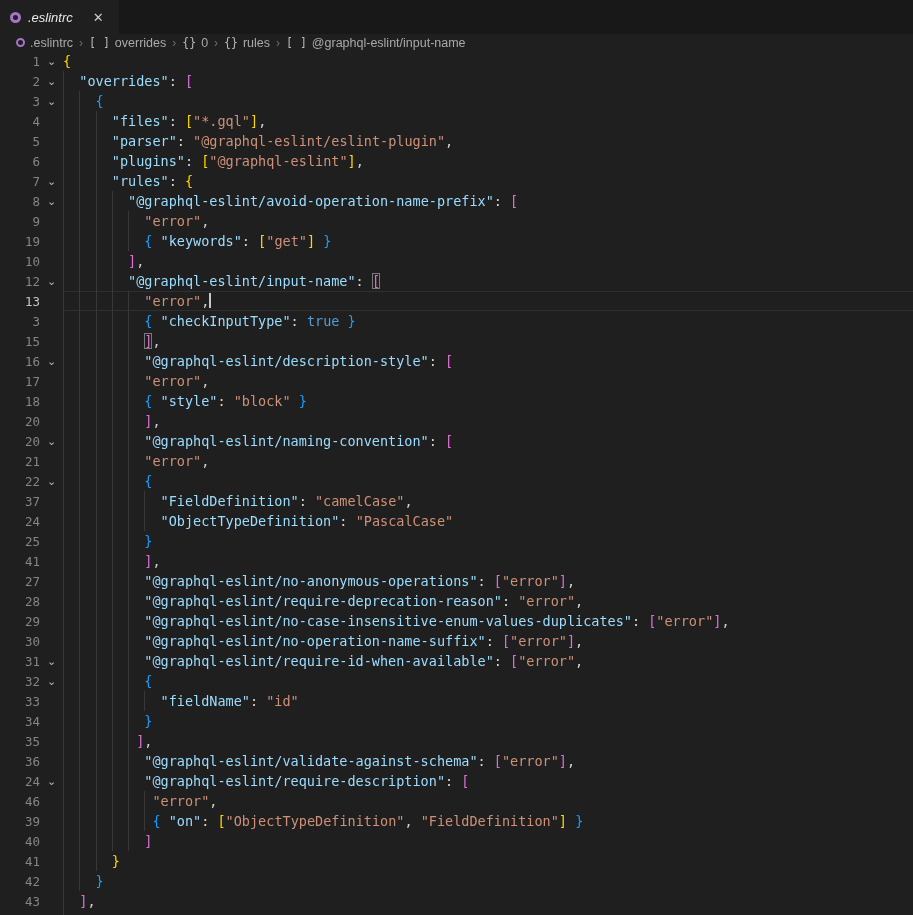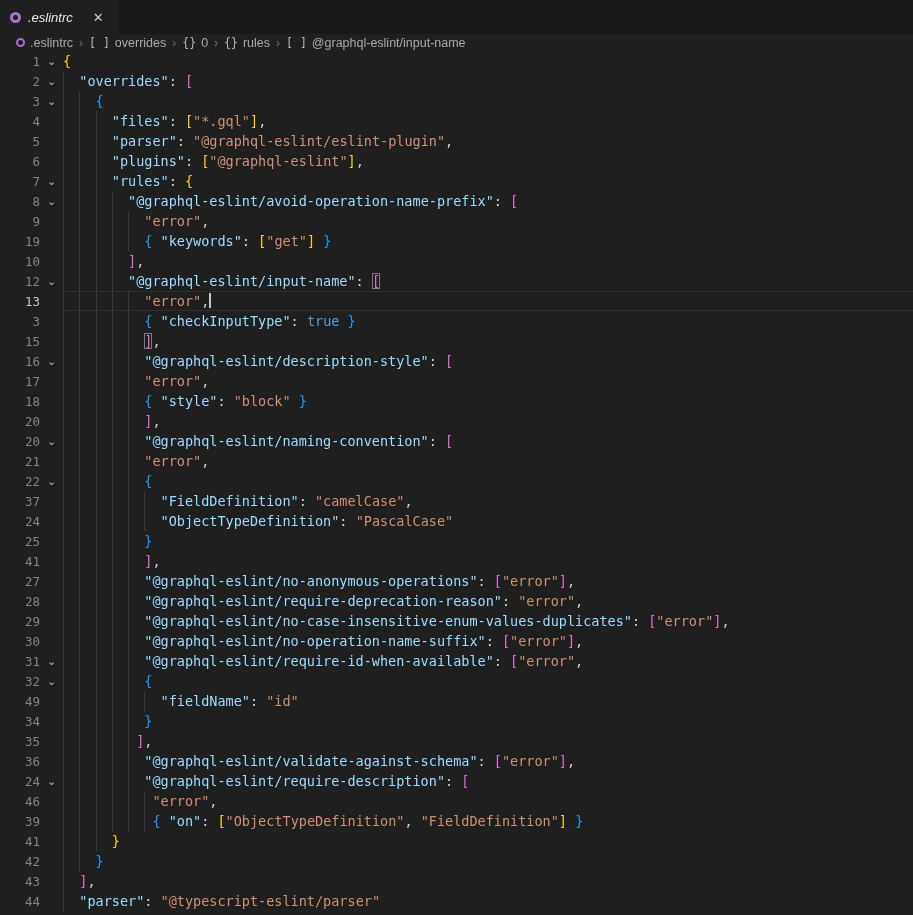--- a/index.html
+++ b/index.html
@@ -282,21 +282,21 @@
     </div>
     <div class="line foldable">
       <div class="gutter">
         <span class="num">32</span>
         <span class="chev">⌄</span>
       </div>
       <div class="code"><span class="guide" style="left: 0px;"></span><span class="guide" style="left: 16.254px;"></span><span class="guide" style="left: 32.508px;"></span><span class="guide" style="left: 48.762px;"></span><span class="guide" style="left: 65.016px;"></span><span>          <span class="c-u">{</span></span></div>
     </div>
     <div class="line">
       <div class="gutter">
-        <span class="num">49</span>
+        <span class="num">33</span>
         <span class="chev">⌄</span>
       </div>
       <div class="code"><span class="guide" style="left: 0px;"></span><span class="guide" style="left: 16.254px;"></span><span class="guide" style="left: 32.508px;"></span><span class="guide" style="left: 48.762px;"></span><span class="guide" style="left: 65.016px;"></span><span class="guide" style="left: 81.27px;"></span><span>            <span class="c-k">"fieldName"</span><span class="c-p">: </span><span class="c-s">"id"</span></span></div>
     </div>
     <div class="line">
       <div class="gutter">
         <span class="num">34</span>
         <span class="chev">⌄</span>
       </div>
       <div class="code"><span class="guide" style="left: 0px;"></span><span class="guide" style="left: 16.254px;"></span><span class="guide" style="left: 32.508px;"></span><span class="guide" style="left: 48.762px;"></span><span class="guide" style="left: 65.016px;"></span><span>          <span class="c-u">}</span></span></div>
@@ -331,20 +331,27 @@
     </div>
     <div class="line">
       <div class="gutter">
         <span class="num">39</span>
         <span class="chev">⌄</span>
       </div>
       <div class="code"><span class="guide" style="left: 0px;"></span><span class="guide" style="left: 16.254px;"></span><span class="guide" style="left: 32.508px;"></span><span class="guide" style="left: 48.762px;"></span><span class="guide" style="left: 65.016px;"></span><span class="guide" style="left: 81.27px;"></span><span>           <span class="c-u">{</span><span class="c-p"> </span><span class="c-k">"on"</span><span class="c-p">: </span><span class="c-y">[</span><span class="c-s">"ObjectTypeDefinition"</span><span class="c-p">, </span><span class="c-s">"FieldDefinition"</span><span class="c-y">]</span><span class="c-p"> </span><span class="c-u">}</span></span></div>
     </div>
     <div class="line">
       <div class="gutter">
+        <span class="num">40</span>
+        <span class="chev">⌄</span>
+      </div>
+      <div class="code"><span class="guide" style="left: 0px;"></span><span class="guide" style="left: 16.254px;"></span><span class="guide" style="left: 32.508px;"></span><span class="guide" style="left: 48.762px;"></span><span class="guide" style="left: 65.016px;"></span><span>          <span class="c-v">]</span></span></div>
+    </div>
+    <div class="line">
+      <div class="gutter">
         <span class="num">41</span>
         <span class="chev">⌄</span>
       </div>
       <div class="code"><span class="guide" style="left: 0px;"></span><span class="guide" style="left: 16.254px;"></span><span class="guide" style="left: 32.508px;"></span><span>      <span class="c-y">}</span></span></div>
     </div>
     <div class="line">
       <div class="gutter">
         <span class="num">42</span>
         <span class="chev">⌄</span>
       </div>

